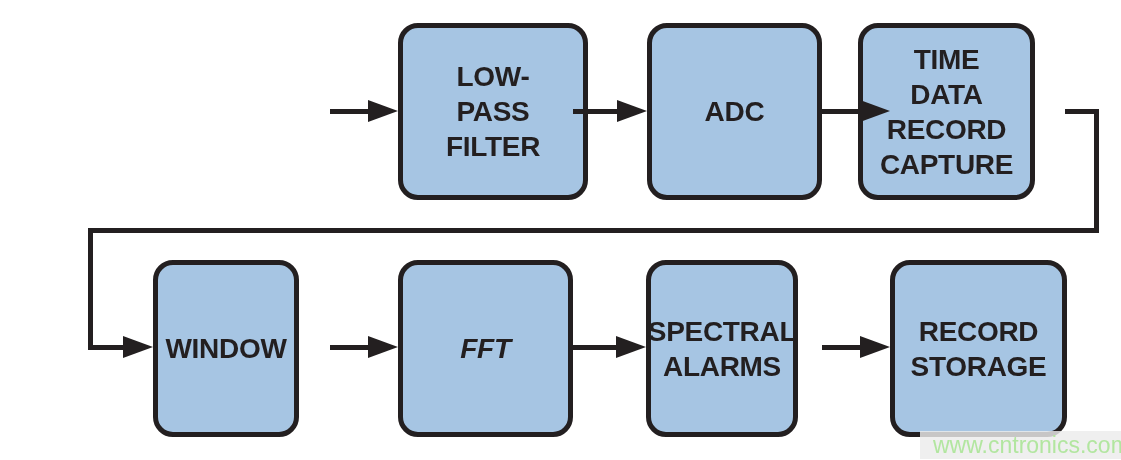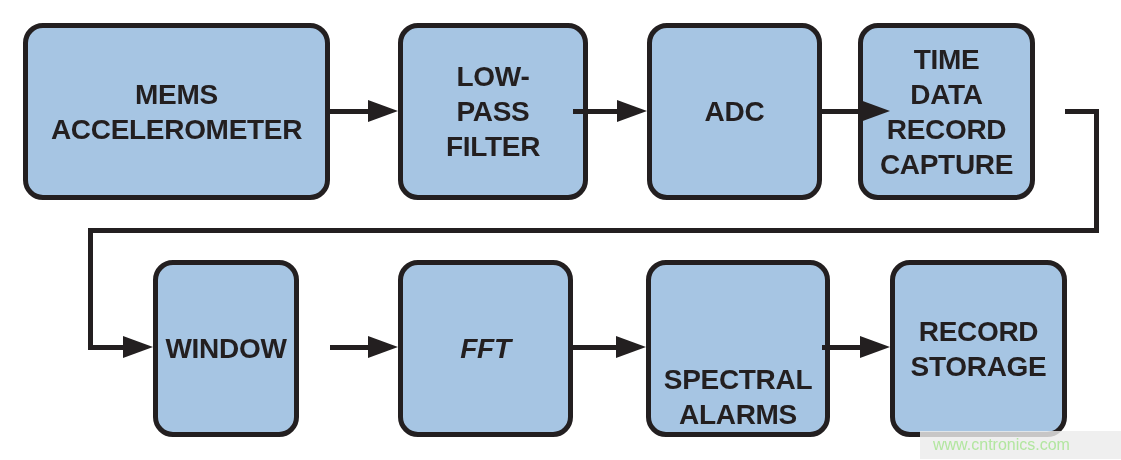--- a/index.html
+++ b/index.html
@@ -36,21 +36,21 @@
     color: var(--ink);
     white-space: pre-line;
   }
   
   .b-mems     { left: 23px;  top: 23px;  width: 307px; height: 177px; }
   .b-lpf      { left: 398px; top: 23px;  width: 190px; height: 177px; }
   .b-adc      { left: 647px; top: 23px;  width: 175px; height: 177px; justify-content: center; }
   .b-tdrc     { left: 858px; top: 23px;  width: 177px; height: 177px; }
   .b-window   { left: 153px; top: 260px; width: 146px; height: 177px; }
   .b-fft      { left: 398px; top: 260px; width: 175px; height: 177px; font-style: italic; }
-  .b-spectral { left: 646px; top: 260px; width: 184px; height: 177px; align-items: flex-end; }
+  .b-spectral { left: 646px; top: 260px; width: 152px; height: 177px; }
   .b-record   { left: 890px; top: 260px; width: 177px; height: 177px; }
 
   .arrow {
     position: absolute;
     height: 22px;
     display: flex;
     align-items: center;
   }
   .arrow .shaft { flex: 1; height: 5px; background: var(--ink); }
   .arrow .head {
@@ -78,35 +78,31 @@
     left: 920px; top: 431px;
     width: 201px; height: 28px;
     background: var(--watermark-bg);
     z-index: 5;
   }
   .watermark {
     position: absolute;
     left: 933px; top: 431px;
     width: 188px; height: 28px;
     line-height: 28px;
-    font-size: 16px;
+    font-size: 23px;
     color: var(--watermark-text);
     z-index: 6;
     white-space: nowrap;
   }
 </style>
 </head>
 <body>
 
 <div class="canvas">
 
-  <div class="block b-mems">
-    <div class="label">MEMS
-ACCELEROMETER</div>
-  </div>
   <div class="block b-lpf">
     <div class="label">LOW-
 PASS
 FILTER</div>
   </div>
   <div class="block b-adc">
     <div class="label">ADC</div>
   </div>
   <div class="block b-tdrc">
     <div class="label">TIME

